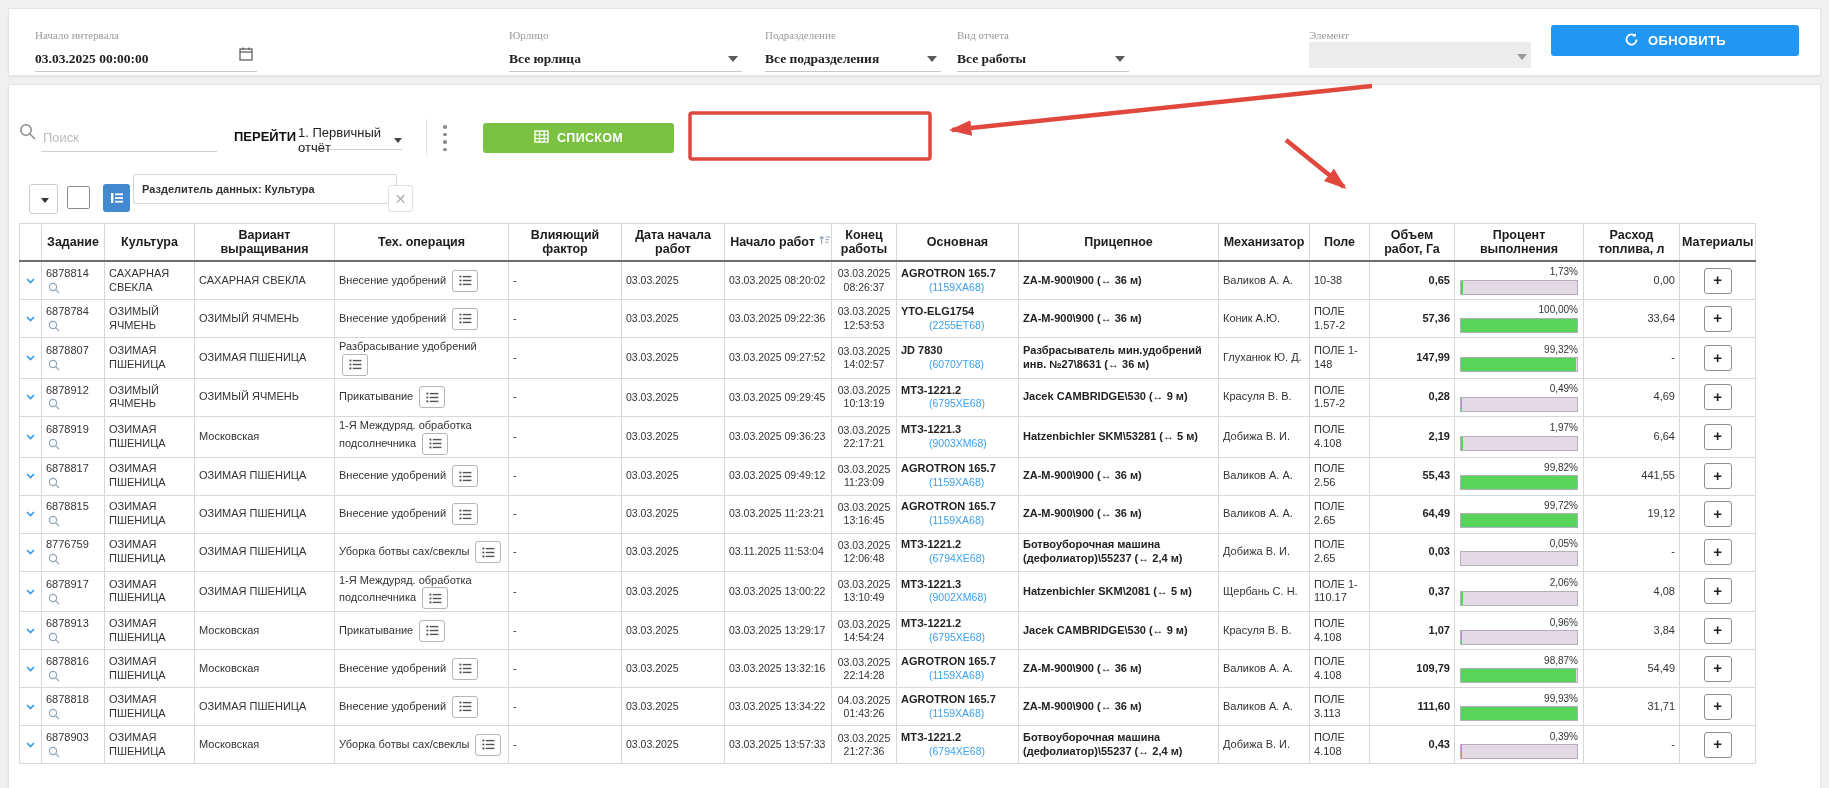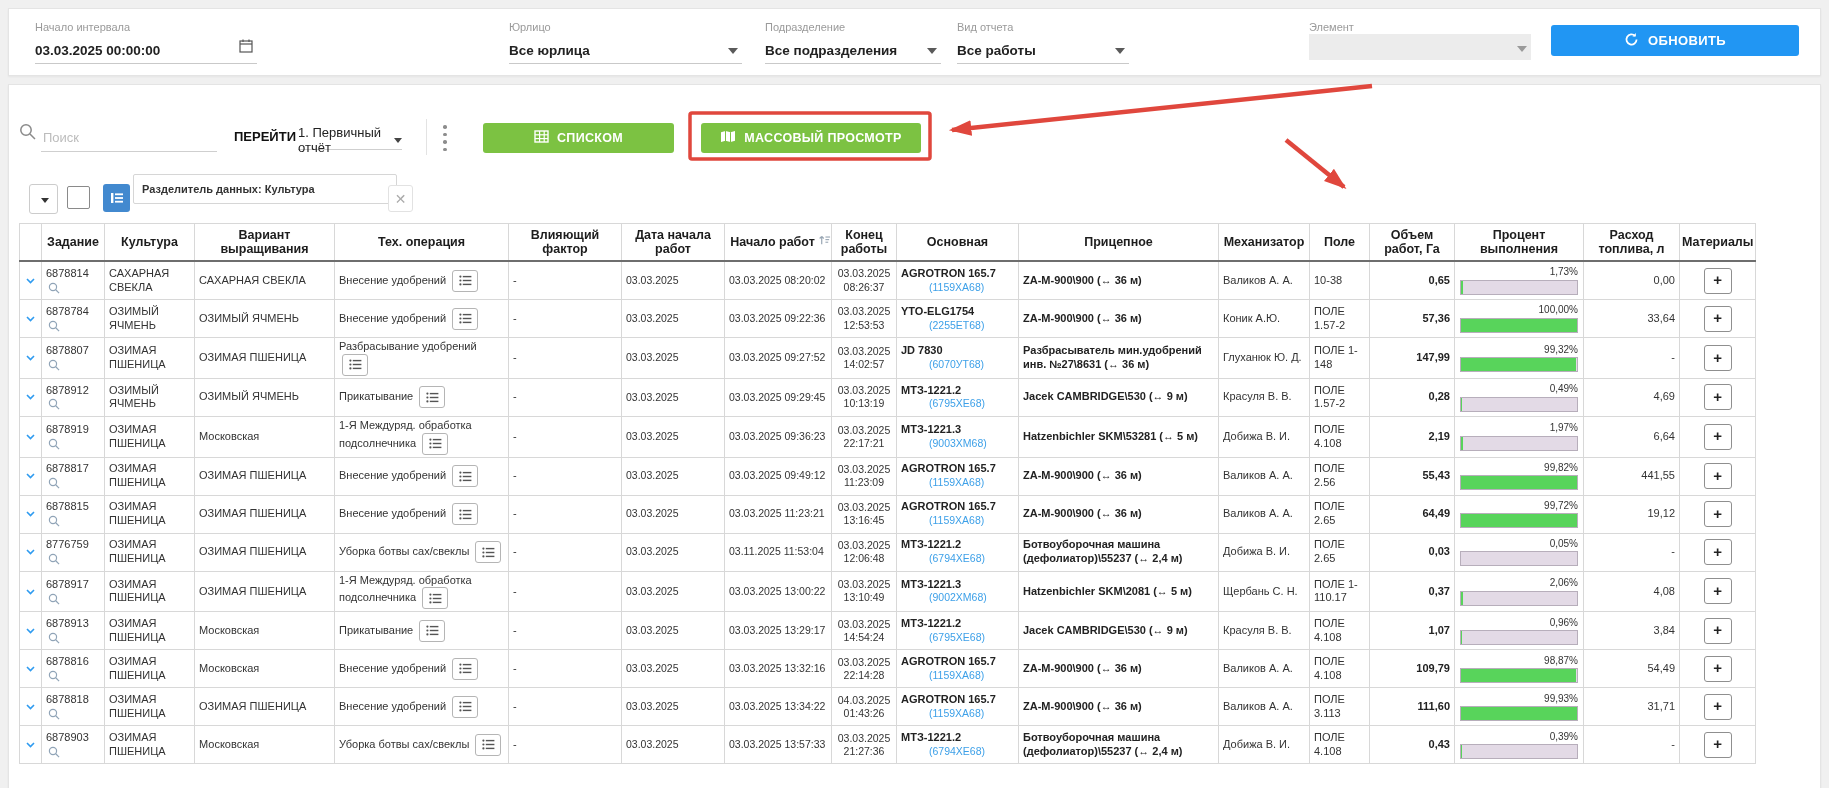--- a/index.html
+++ b/index.html
@@ -3,21 +3,21 @@
 <meta charset="utf-8">
 <style>
   html,body{margin:0;padding:0;background:#e9e9e9;}
   .screen{position:relative;width:1829px;height:788px;background:#f0f0f0;overflow:hidden;
           font-family:"Liberation Sans",sans-serif;color:#333;}
   .panel{position:absolute;background:#fff;border:1px solid #e4e4e4;box-shadow:0 1px 2px rgba(0,0,0,.05);}
   #p1{left:8px;top:8px;width:1811px;height:66px;}
   #p2{left:8px;top:84px;width:1811px;height:720px;}
 
   
-  .fld{position:absolute;top:12px;height:42px;border-bottom:1px solid #c9c9c9;}
+  .fld{position:absolute;top:20px;height:42px;border-bottom:1px solid #c9c9c9;font-family:Liberation Serif, serif;}
   .fld .lbl{display:block;font-size:11px;color:#9a9a9a;margin-bottom:8px;}
   .fld .val{font-size:13.5px;font-weight:700;color:#222;white-space:nowrap;}
   .fld .cal{position:absolute;right:4px;bottom:6px;}
   .caret{position:absolute;right:4px;bottom:9px;width:0;height:0;
          border-left:5px solid transparent;border-right:5px solid transparent;border-top:6px solid #5a5a5a;}
   .fld .disbox{position:absolute;left:0;right:0;bottom:3px;height:26px;background:#ececec;}
   .btn-refresh{position:absolute;left:1542px;top:16px;width:248px;height:31px;background:#2196f3;border:none;
          border-radius:3px;color:#fff;font-family:inherit;font-size:13px;font-weight:700;letter-spacing:.4px;
          display:flex;align-items:center;justify-content:center;gap:9px;cursor:pointer;}
 
@@ -154,30 +154,20 @@
         <svg width="15" height="13" viewBox="0 0 15 13">
             <rect x="1" y="1" width="13" height="11" fill="none" stroke="#fff" stroke-width="1.4"></rect>
             <line x1="1" y1="4.8" x2="14" y2="4.8" stroke="#fff" stroke-width="1.2"></line>
             <line x1="1" y1="8.6" x2="14" y2="8.6" stroke="#fff" stroke-width="1.2"></line>
             <line x1="5.6" y1="1" x2="5.6" y2="12" stroke="#fff" stroke-width="1.2"></line>
             <line x1="10.2" y1="1" x2="10.2" y2="12" stroke="#fff" stroke-width="1.2"></line>
           </svg>
       </span>
       <span>СПИСКОМ</span>
     </button>
-    <button class="gbtn" id="btn-mass">
-      <span>
-        <svg width="16" height="13" viewBox="0 0 16 13">
-            <path d="M1 2.2 5.5 1l5 1.2L15 1v9.8l-4.5 1.2-5-1.2L1 12Z" fill="#fff"></path>
-            <line x1="5.5" y1="1" x2="5.5" y2="11" stroke="#7cc242" stroke-width="1"></line>
-            <line x1="10.5" y1="2.2" x2="10.5" y2="12.2" stroke="#7cc242" stroke-width="1"></line>
-          </svg>
-      </span>
-      <span>МАССОВЫЙ ПРОСМОТР</span>
-    </button>
 
     <div class="mini-drop">
         <span class="caret"></span>
       </div>
     <div class="chk"></div>
     <div class="split-ic">
       <svg width="14" height="12" viewBox="0 0 14 12">
           <rect x="1" y="1" width="2.4" height="10" fill="#fff"></rect>
           <rect x="5" y="1.4" width="8" height="1.8" fill="#fff"></rect>
           <rect x="5" y="5.1" width="8" height="1.8" fill="#fff"></rect>

